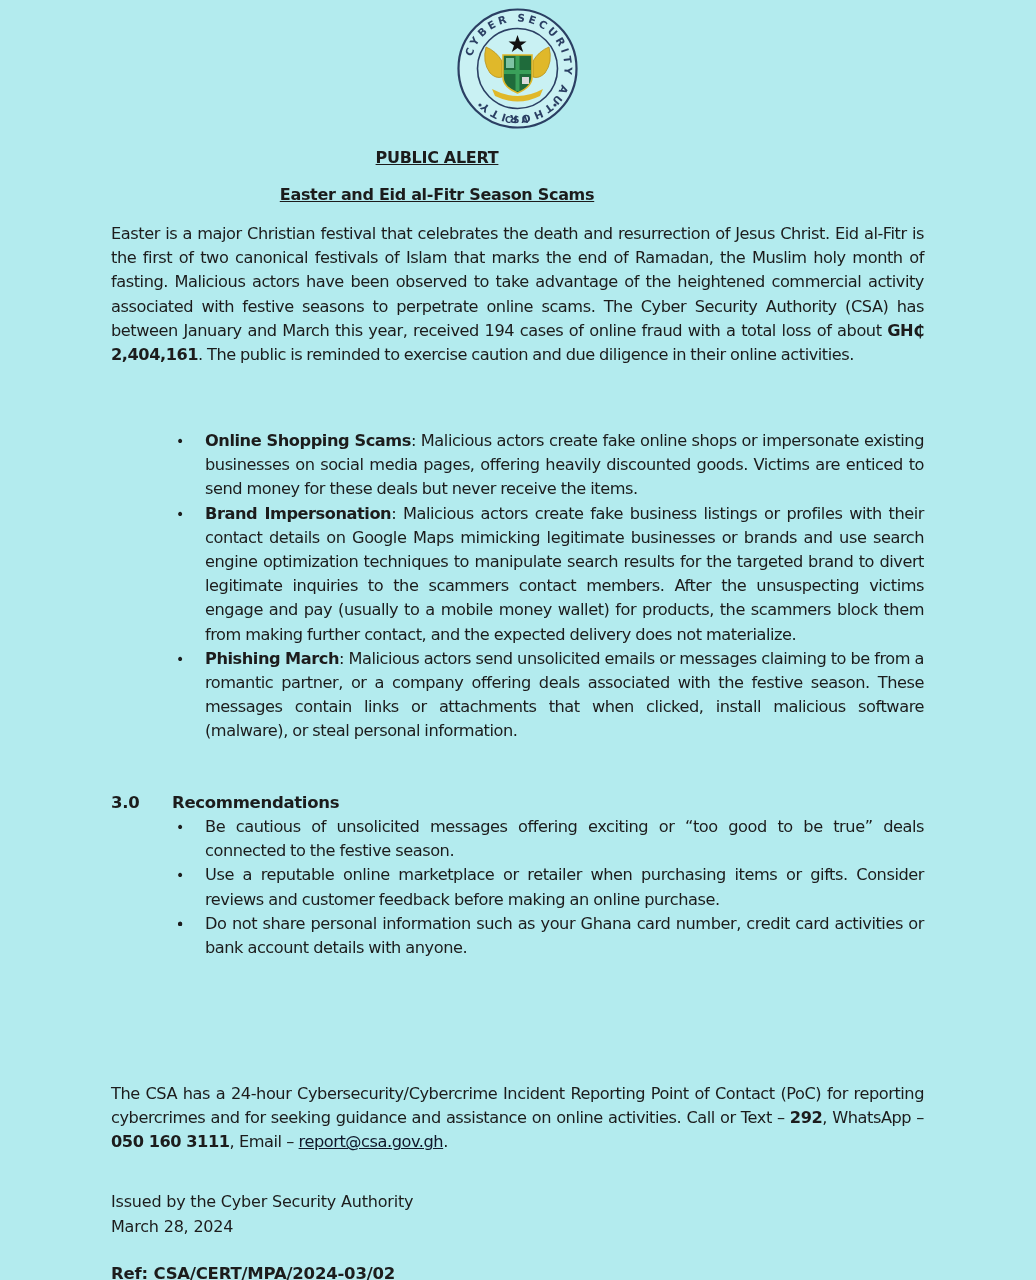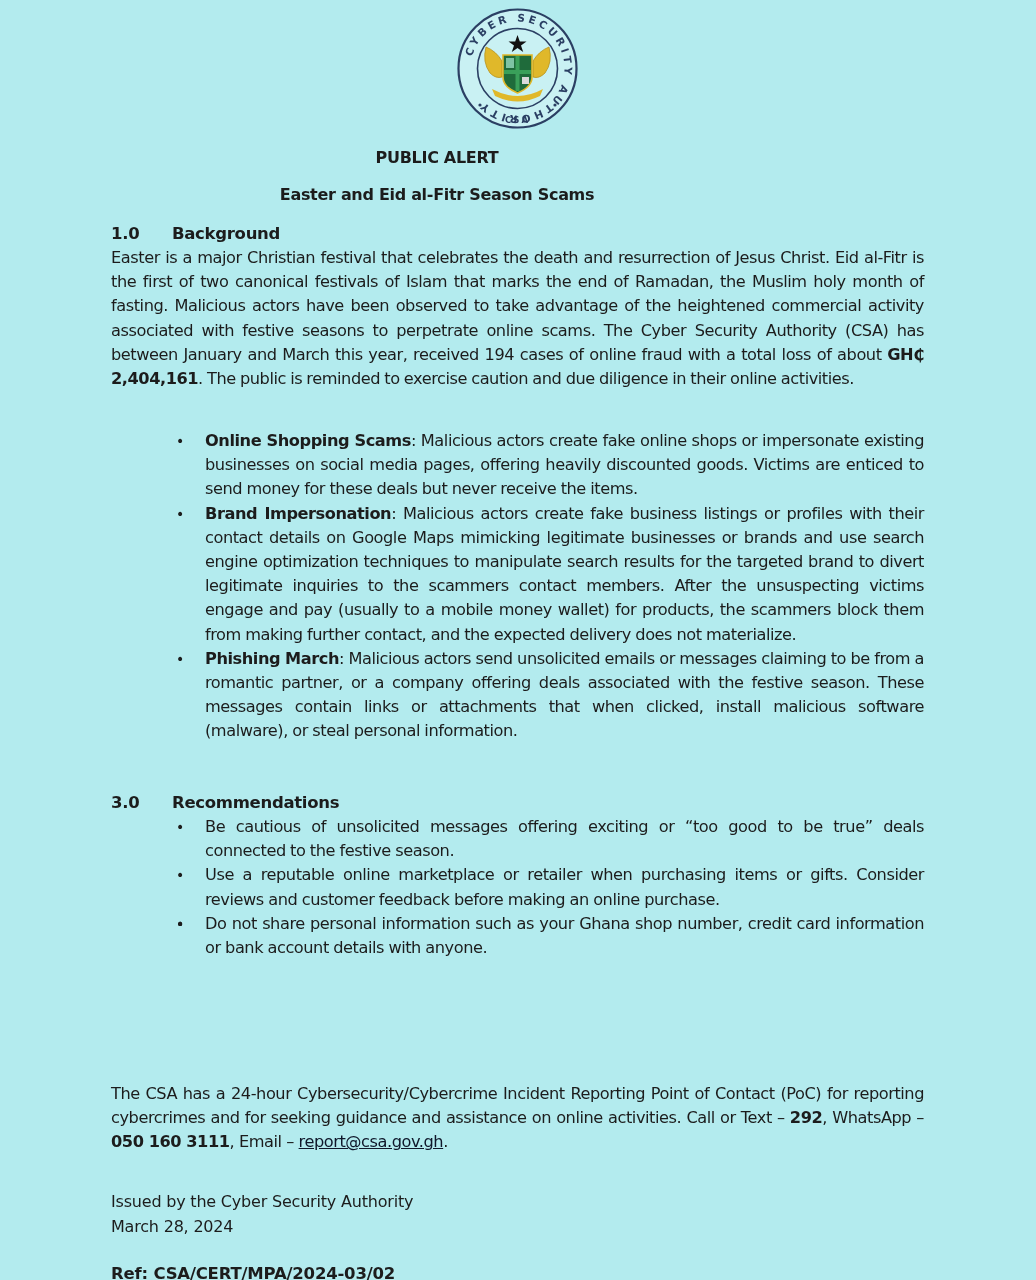--- a/index.html
+++ b/index.html
@@ -8,21 +8,21 @@
     background: #b3ebee;
     font-family: "DejaVu Sans", sans-serif;
     color: #1c1c1c;
     position: relative;
   }
   .logo {
     position: absolute; left: 456px; top: 7px; width: 123px; height: 123px;
   }
   .title {
     position: absolute; left: 0; width: 874px; text-align: center;
-    font-weight: bold; font-size: 16px;
+    font-weight: bold; text-decoration: underline; font-size: 16px;
     letter-spacing: -0.3px;
   }
   .title.t1 { top: 148px; }
   .title.t2 { top: 185px; }
 
   .section { position: absolute; left: 111px; width: 813px; }
   .sec-head { display: flex; font-weight: bold; font-size: 16.5px; line-height: 24px; letter-spacing: -0.3px; }
   .sec-num { width: 61px; }
   .para {
     font-size: 16.2px; line-height: 24.2px; text-align: justify;
@@ -80,24 +80,20 @@
     <rect x="66" y="70" width="7" height="7" fill="#d9d9d9"></rect>
 
     <path d="M36 82 Q61.5 96 87 82 L84 89 Q61.5 100 39 89 Z" fill="#e0b82a"></path>
   </svg>
 </div>
 
 <div class="title t1">PUBLIC ALERT</div>
 <div class="title t2">Easter and Eid al-Fitr Season Scams</div>
 
 <div class="section" style="top:222px;">
-  <div class="sec-head">
-    <span class="sec-num">1.0</span>
-    <span>Background</span>
-  </div>
   <div class="para"><span>Easter is a major Christian festival that celebrates the death and resurrection of Jesus Christ. Eid al-Fitr is the first of two canonical festivals of Islam that marks the end of Ramadan, the Muslim holy month of fasting. Malicious actors have been observed to take advantage of the heightened commercial activity associated with festive seasons to perpetrate online scams. The Cyber Security Authority (CSA) has between January and March this year, received 194 cases of online fraud with a total loss of about </span><b>GH₵ 2,404,161</b><span>. The public is reminded to exercise caution and due diligence in their online activities.</span></div>
 </div>
 
 <div class="section" style="top:429px;">
   <ul class="bullets">
     <li><span class="dot">•</span><b>Online Shopping Scams</b><span>: Malicious actors create fake online shops or impersonate existing businesses on social media pages, offering heavily discounted goods. Victims are enticed to send money for these deals but never receive the items.</span></li>
     <li><span class="dot">•</span><b>Brand Impersonation</b><span>: Malicious actors create fake business listings or profiles with their contact details on Google Maps mimicking legitimate businesses or brands and use search engine optimization techniques to manipulate search results for the targeted brand to divert legitimate inquiries to the scammers contact members. After the unsuspecting victims engage and pay (usually to a mobile money wallet) for products, the scammers block them from making further contact, and the expected delivery does not materialize.</span></li>
     <li><span class="dot">•</span><b>Phishing March</b><span>: Malicious actors send unsolicited emails or messages claiming to be from a romantic partner, or a company offering deals associated with the festive season. These messages contain links or attachments that when clicked, install malicious software (malware), or steal personal information.</span></li>
   </ul>
 </div>
@@ -105,21 +101,21 @@
 <div class="section" style="top:791px;">
   <div class="sec-head">
     <span class="sec-num">3.0</span>
     <span>Recommendations</span>
   </div>
   <ul class="bullets">
     <li><span class="dot">•</span><span>Be cautious of unsolicited messages offering exciting or “too good to be true” deals connected to the festive season.</span></li>
     <li><span class="dot">•</span><span>Use a reputable online marketplace or retailer when purchasing items or gifts. Consider reviews and customer feedback before making an online purchase.</span></li>
     <li><span class="dot">•</span></li>
     <li><span class="dot">•</span></li>
-    <li><span class="dot">•</span><span>Do not share personal information such as your Ghana shop number, credit card information or bank account details with anyone.</span></li>
+    <li><span class="dot">•</span><span>Do not share personal information such as your Ghana card number, credit card activities or bank account details with anyone.</span></li>
   </ul>
 </div>
 
 <div class="footer-para"><span>The CSA has a 24-hour Cybersecurity/Cybercrime Incident Reporting Point of Contact (PoC) for reporting cybercrimes and for seeking guidance and assistance on online activities. Call or Text – </span><b>292</b><span>, WhatsApp – </span><b>050 160 3111</b><span>, Email – </span><a href="mailto:report@csa.gov.gh">report@csa.gov.gh</a><span>.</span></div>
 
 <div class="issued">
   <div>Issued by the Cyber Security Authority</div>
   <div>March 28, 2024</div>
 </div>
 

